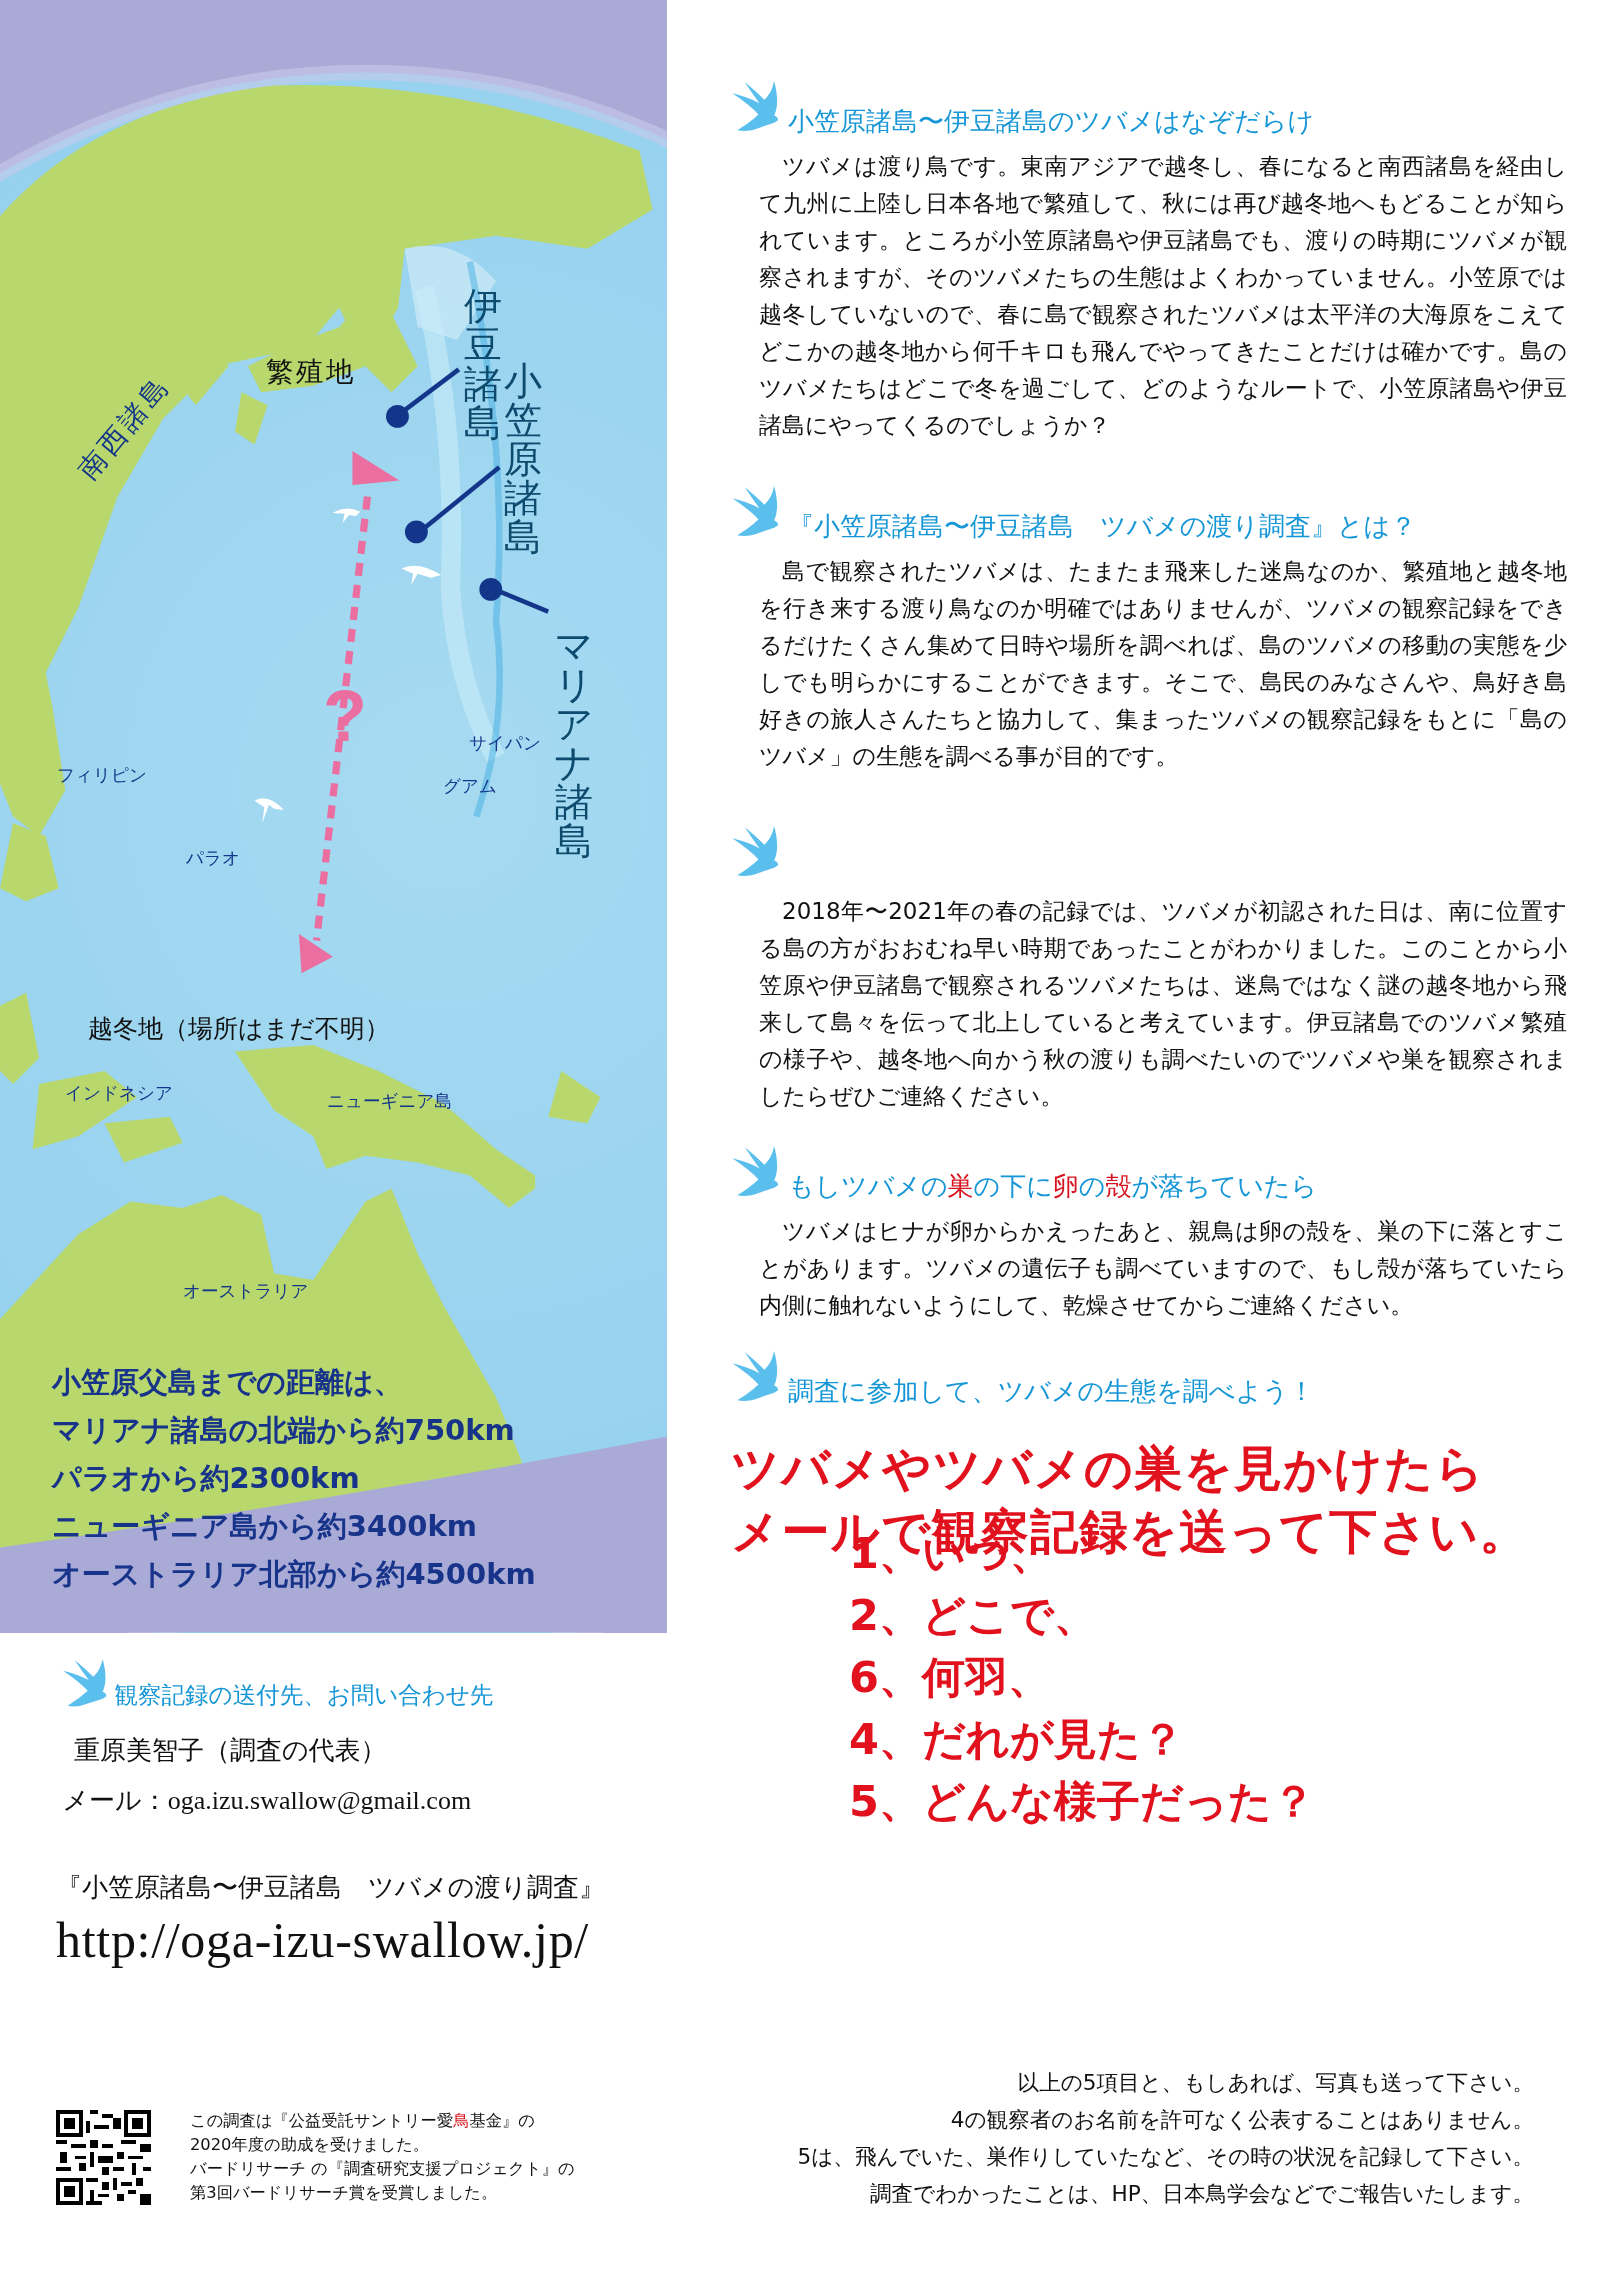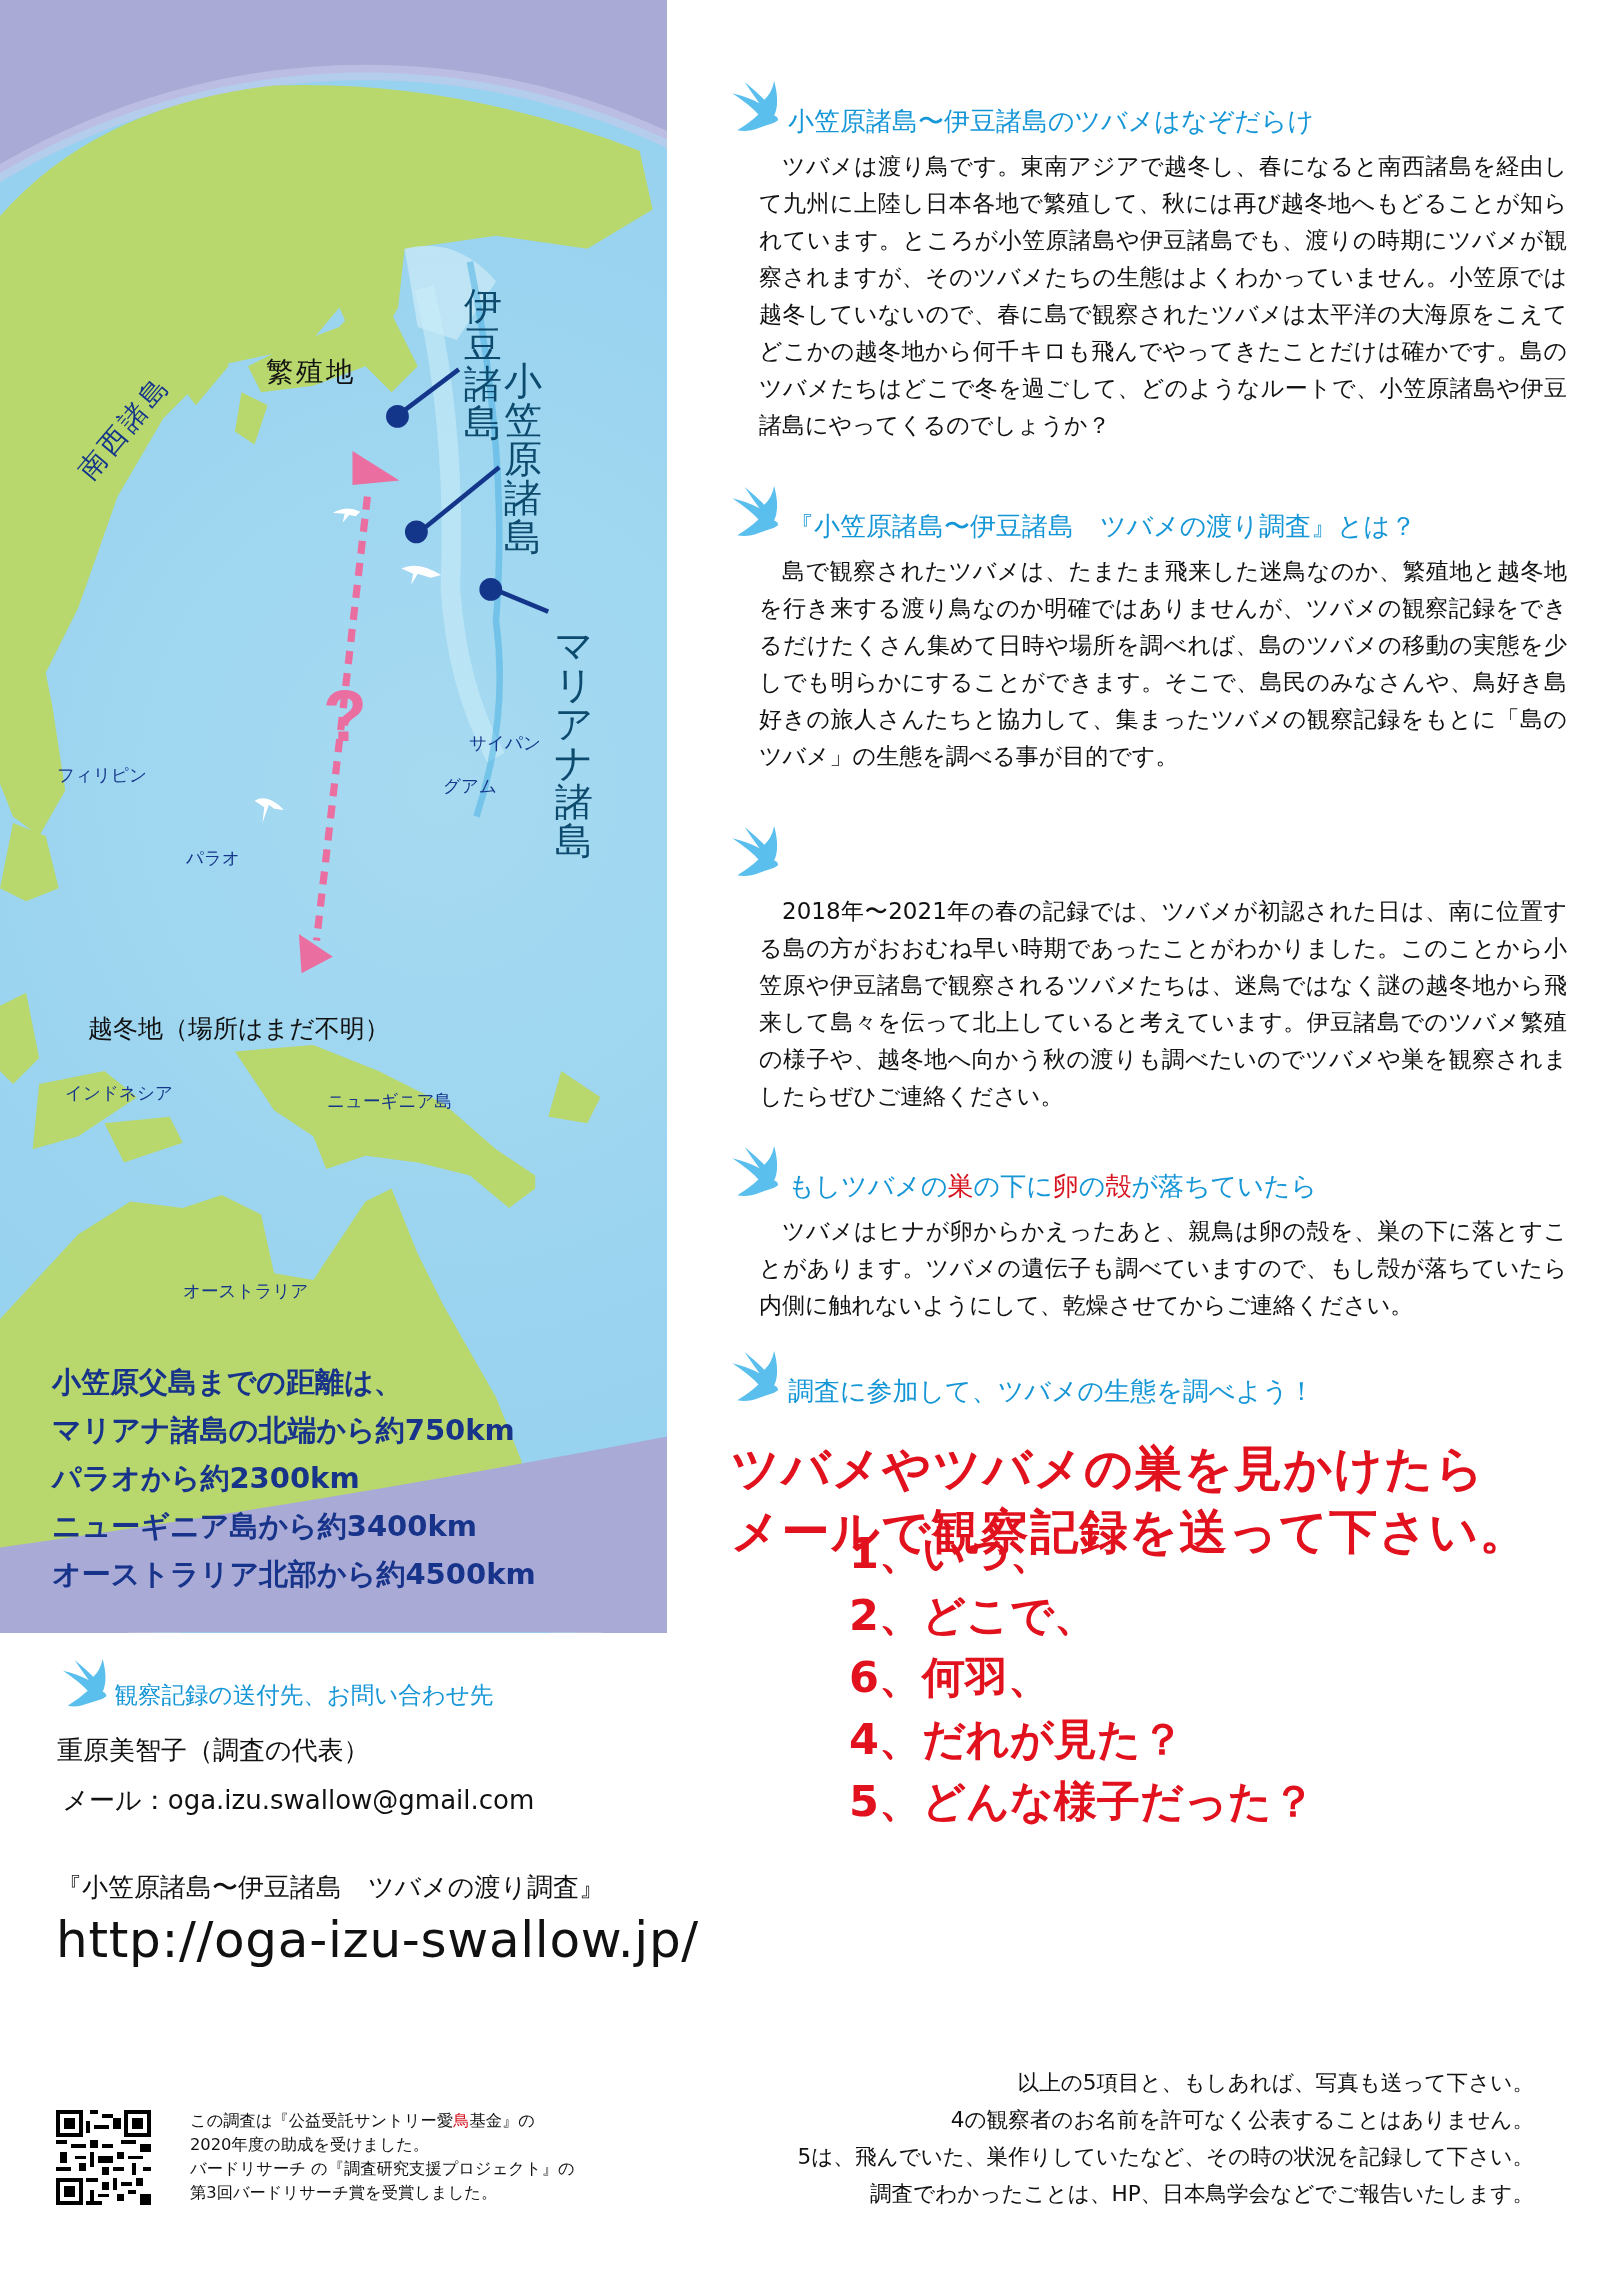--- a/index.html
+++ b/index.html
@@ -29,24 +29,24 @@
 
   .cta { position:absolute; left:731px; top:1437px; color:#e1121e; font-size:48px;
          line-height:63px; font-weight:bold; white-space:nowrap; letter-spacing:1.3px; }
   .steps { position:absolute; left:849px; top:1522px; color:#e1121e; font-size:43px;
            line-height:62px; font-weight:bold; }
   .steps div { white-space:nowrap; }
   .notes { position:absolute; right:82px; top:2064px; text-align:right; font-size:21.6px; line-height:37px; }
   .notes div { white-space:nowrap; }
 
   
-  .contact { position:absolute; left:56px; top:1659px; }
+  .contact { position:absolute; left:56px; top:1659px;font-family:Liberation Serif, serif; }
   .contact .head { display:flex; align-items:flex-end; }
   .contact .htxt { font-size:23.5px; color:#1596d6; margin-left:2.6px; margin-bottom:3.9px; white-space:nowrap; }
-  .contact .name { font-size:26px; margin-top:18.3px; margin-left:1px; white-space:nowrap; }
+  .contact .name { font-size:26px; margin-top:18.3px; margin-left:18px; white-space:nowrap; }
   .contact .mail { font-size:26px; margin-top:14.4px; margin-left:6.5px; white-space:nowrap; }
   .contact .proj { font-size:26px; margin-top:52px; margin-left:0px; white-space:nowrap; }
   .contact .url { font-size:50px; margin-top:6.5px; margin-left:0px; white-space:nowrap; letter-spacing:0.7px; }
 
   .credit { position:absolute; left:56px; top:2109px; display:flex; align-items:center; }
   .qr { width:95px; height:95px; }
   .credit .lines { margin-left:39px; font-size:16.3px; line-height:24px; }
   .credit .lines div { white-space:nowrap; }
 </style>
 </head>

